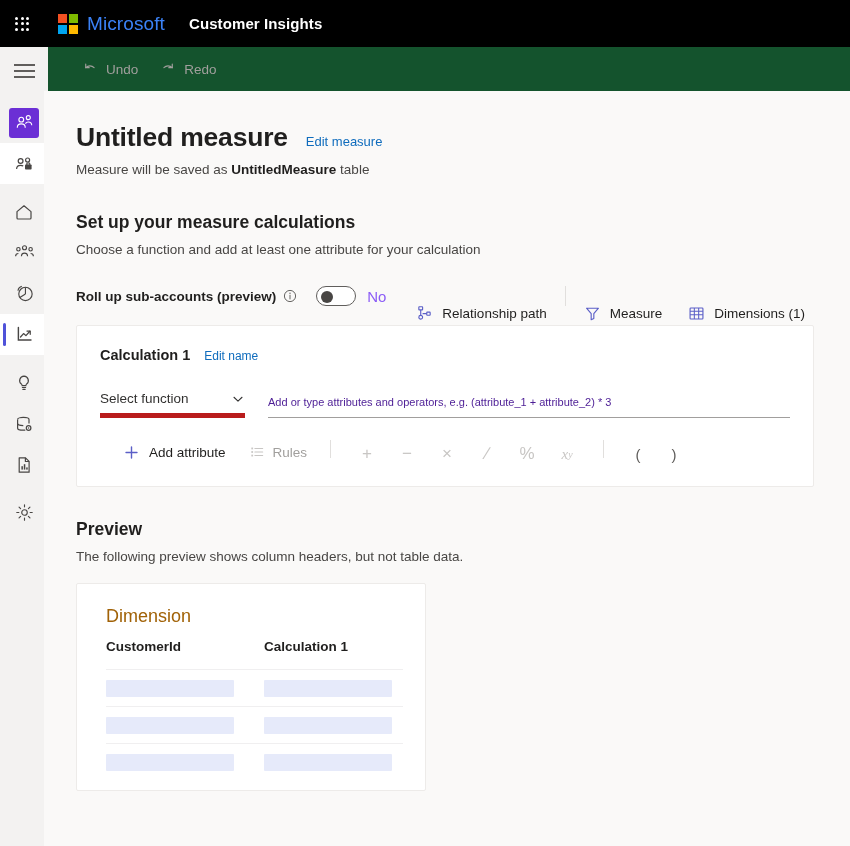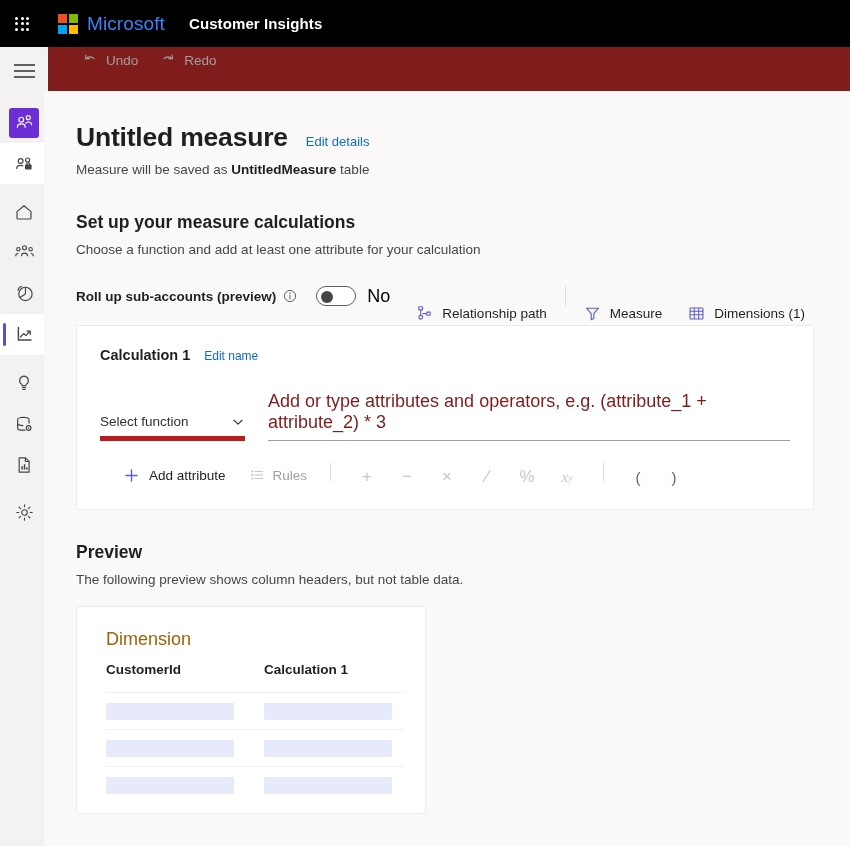--- a/index.html
+++ b/index.html
@@ -28,21 +28,21 @@
     font-family:"Liberation Sans", sans-serif; font-weight:400;
   }
   .app-name {
     color:#ffffff; font-size:15px; font-weight:bold; margin-left:24px;
     letter-spacing:0.1px;
   }
 
   
   .command-bar {
     position:absolute; top:47px; left:48px; width:802px; height:44px;
-    background:#7f1d1d; display:flex; align-items:flex-start; padding-left:25px; gap:4px;
+    background:#14532d; display:flex; align-items:center; padding-left:25px; gap:4px;
   }
   .cmd-btn {
     display:flex; align-items:center; gap:8px; padding:5px 9px;
     color:#a19f9d; font-size:13.5px; cursor:default; border-radius:2px;
   }
   .cmd-btn svg { display:block; }
 
   
   .rail {
     position:absolute; top:47px; left:0; width:48px; height:799px;
@@ -90,21 +90,21 @@
   .rollup-label { font-size:13.5px; color:#201f1e; font-weight:bold; }
   .info-icon { margin-left:7px; cursor:pointer; display:flex; align-items:center; }
   .toggle {
     margin-left:19px; width:40px; height:20px; border-radius:10px;
     border:1px solid #605e5c; background:#ffffff; position:relative; cursor:pointer;
   }
   .toggle .knob {
     position:absolute; left:4px; top:4px; width:12px; height:12px;
     border-radius:50%; background:#484644;
   }
-  .toggle-text { margin-left:11px; font-size:18px; color:#000000; }
+  .toggle-text { margin-left:11px; font-size:15px; color:#8b5cf6; }
 
   .rollup-actions { margin-left:auto; display:flex; align-items:center; gap:0; }
   .action-btn {
     display:flex; align-items:center; gap:9px; padding:5px 9px;
     font-size:13.5px; color:#201f1e; cursor:pointer; border-radius:2px;margin-top:35px;
   }
   .vsep { width:1px; height:20px; background:#e1dfdd; margin:0 9px; }
 
   
   .calc-card {
@@ -117,21 +117,21 @@
 
   .calc-inputs { display:flex; align-items:flex-end; gap:23px; margin-top:28px; }
   .select-fn {
     width:145px; border-bottom:5px solid #b91c1c; padding-bottom:7px;
     display:flex; align-items:flex-end; justify-content:space-between; cursor:pointer;
   }
   .select-fn span { font-size:13.5px; color:#323130; }
   .expr-field {
     flex:1; border-bottom:1px solid #a19f9d; padding-bottom:7px;
   }
-  .expr-field span { font-size:18px; color:#7f1d1d; }
+  .expr-field span { font-size:11px; color:#4c1d95; }
 
   .op-bar { display:flex; align-items:flex-start; margin-top:22px; padding-left:16px; }
   .op-add {
     display:flex; align-items:center; gap:9px; padding:4px 7px;
     font-size:13.5px; color:#201f1e; cursor:pointer;
   }
   .op-rules {
     display:flex; align-items:center; gap:8px; padding:4px 7px; margin-left:9px;
     font-size:13.5px; color:#a19f9d; cursor:default;
   }
@@ -306,21 +306,21 @@
         <path d="M13.8 3.6v3.9H9.9" fill="none" stroke="#a19f9d" stroke-width="1.3" stroke-linecap="round" stroke-linejoin="round"></path>
       </svg>
       <span>Redo</span>
     </div>
   </div>
 
   <div class="content">
 
     <div class="page-title-row">
       <div class="page-title">Untitled measure</div>
-      <div class="link">Edit details</div>
+      <div class="link">Edit measure</div>
     </div>
 
     <div class="subtitle">
       <span>Measure will be saved as </span><b>UntitledMeasure</b><span> table</span>
     </div>
 
     <div class="section-title">Set up your measure calculations</div>
     <div class="section-desc">Choose a function and add at least one attribute for your calculation</div>
 
     <div class="rollup-row">

